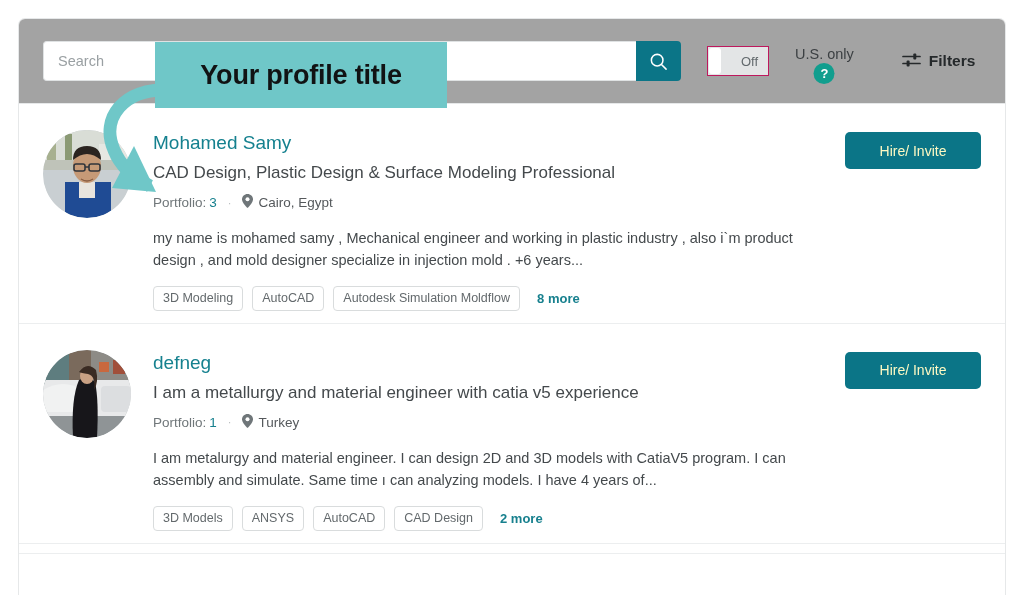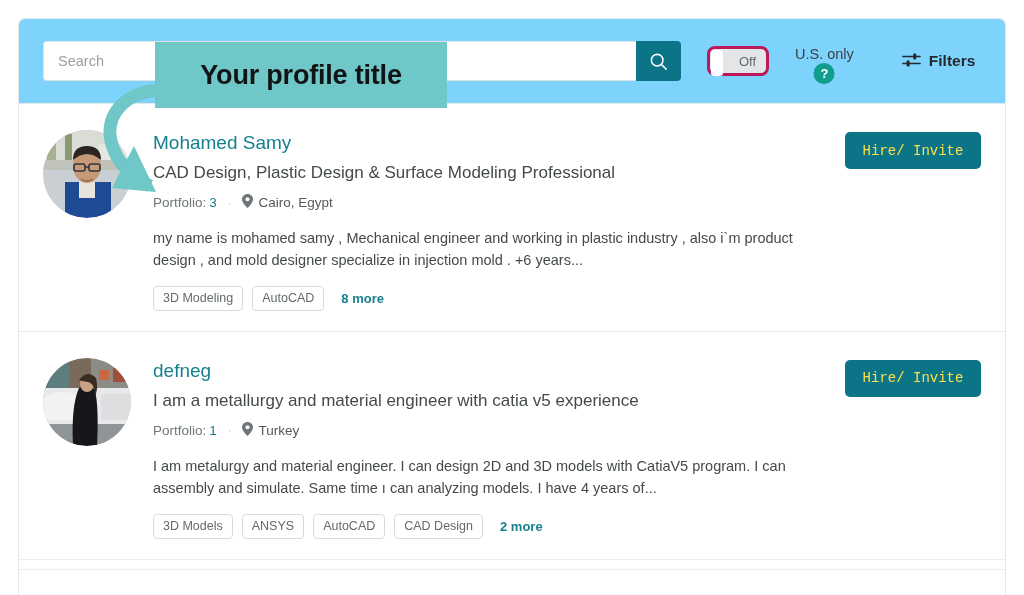--- a/index.html
+++ b/index.html
@@ -29,21 +29,21 @@
     border: 1px solid #e6e8e9;
     border-bottom: none;
     border-radius: 7px 7px 0 0;
     overflow: hidden;
   }
 
   
   .search-header {
     position: relative;
     height: 85px;
-    background: #7dd3fc;
+    background: #a3a3a3;
     border-bottom: 1px solid #e6e8e9;
     display: flex;
     align-items: center;
     padding: 0 24px;
   }
 
   .search-group {
     display: flex;
     align-items: stretch;
     height: 40px;
@@ -82,23 +82,23 @@
     display: flex;
     align-items: center;
     margin-left: 26px;
     gap: 0;
   }
 
   .toggle {
     position: relative;
     width: 62px;
     height: 30px;
-    border-radius: 8px;
+    border-radius: 0;
     background: #e3e5e6;
-    border: 3px solid #be185d;
+    border: 1px solid #be185d;
     display: flex;
     align-items: center;
     justify-content: flex-end;
     padding-right: 10px;
     cursor: pointer;
   }
   .toggle .knob {
     position: absolute;
     left: 1px; top: 1px;
     width: 12px;
@@ -154,21 +154,21 @@
   .filters-label {
     font-size: 15.5px;
     color: #25292b;
     font-weight: bold;
   }
 
   
   .profile-row {
     position: relative;
     display: flex;
-    padding: 26px 24px 20px 24px;
+    padding: 26px 24px 12px 24px;
     border-bottom: 1px solid #eceeef;
     background: #ffffff;
   }
   .profile-row.partial { height: 10px; padding: 0; border-bottom: 1px solid #eceeef;}
 
   .avatar {
     width: 88px;
     height: 88px;
     border-radius: 50%;
     flex: 0 0 88px;
@@ -231,27 +231,27 @@
     font-weight: bold;
     margin-left: 8px;
     cursor: pointer;
   }
 
   .hire-btn {
     flex: 0 0 auto;
     align-self: flex-start;
     margin-top: 2px;
     background: #0b7587;
-    color: #fde047;
+    color: #fef9c3;
     border: none;
     border-radius: 5px;
     width: 136px;
     height: 37px;
     font-size: 14px;
-    font-family: Liberation Mono, monospace;
+    font-family: Liberation Sans, sans-serif;
     cursor: pointer;
   }
 
   
   .annotation-box {
     position: absolute;
     left: 155px;
     top: 42px;
     width: 292px;
     height: 66px;
@@ -368,20 +368,21 @@
             </span>
             <span>Cairo, Egypt</span>
           </span>
         </div>
 
         <p class="profile-desc">my name is mohamed samy , Mechanical engineer and working in plastic industry , also i`m product design , and mold designer specialize in injection mold . +6 years...</p>
 
         <div class="tag-row">
           <span class="tag">3D Modeling</span>
           <span class="tag">AutoCAD</span>
+          <span class="tag">Autodesk Simulation Moldflow</span>
           <span class="more-link">8 more</span>
         </div>
       </div>
 
       <button class="hire-btn">Hire/ Invite</button>
     </div>
 
     <div class="profile-row">
 
       <div class="avatar">

